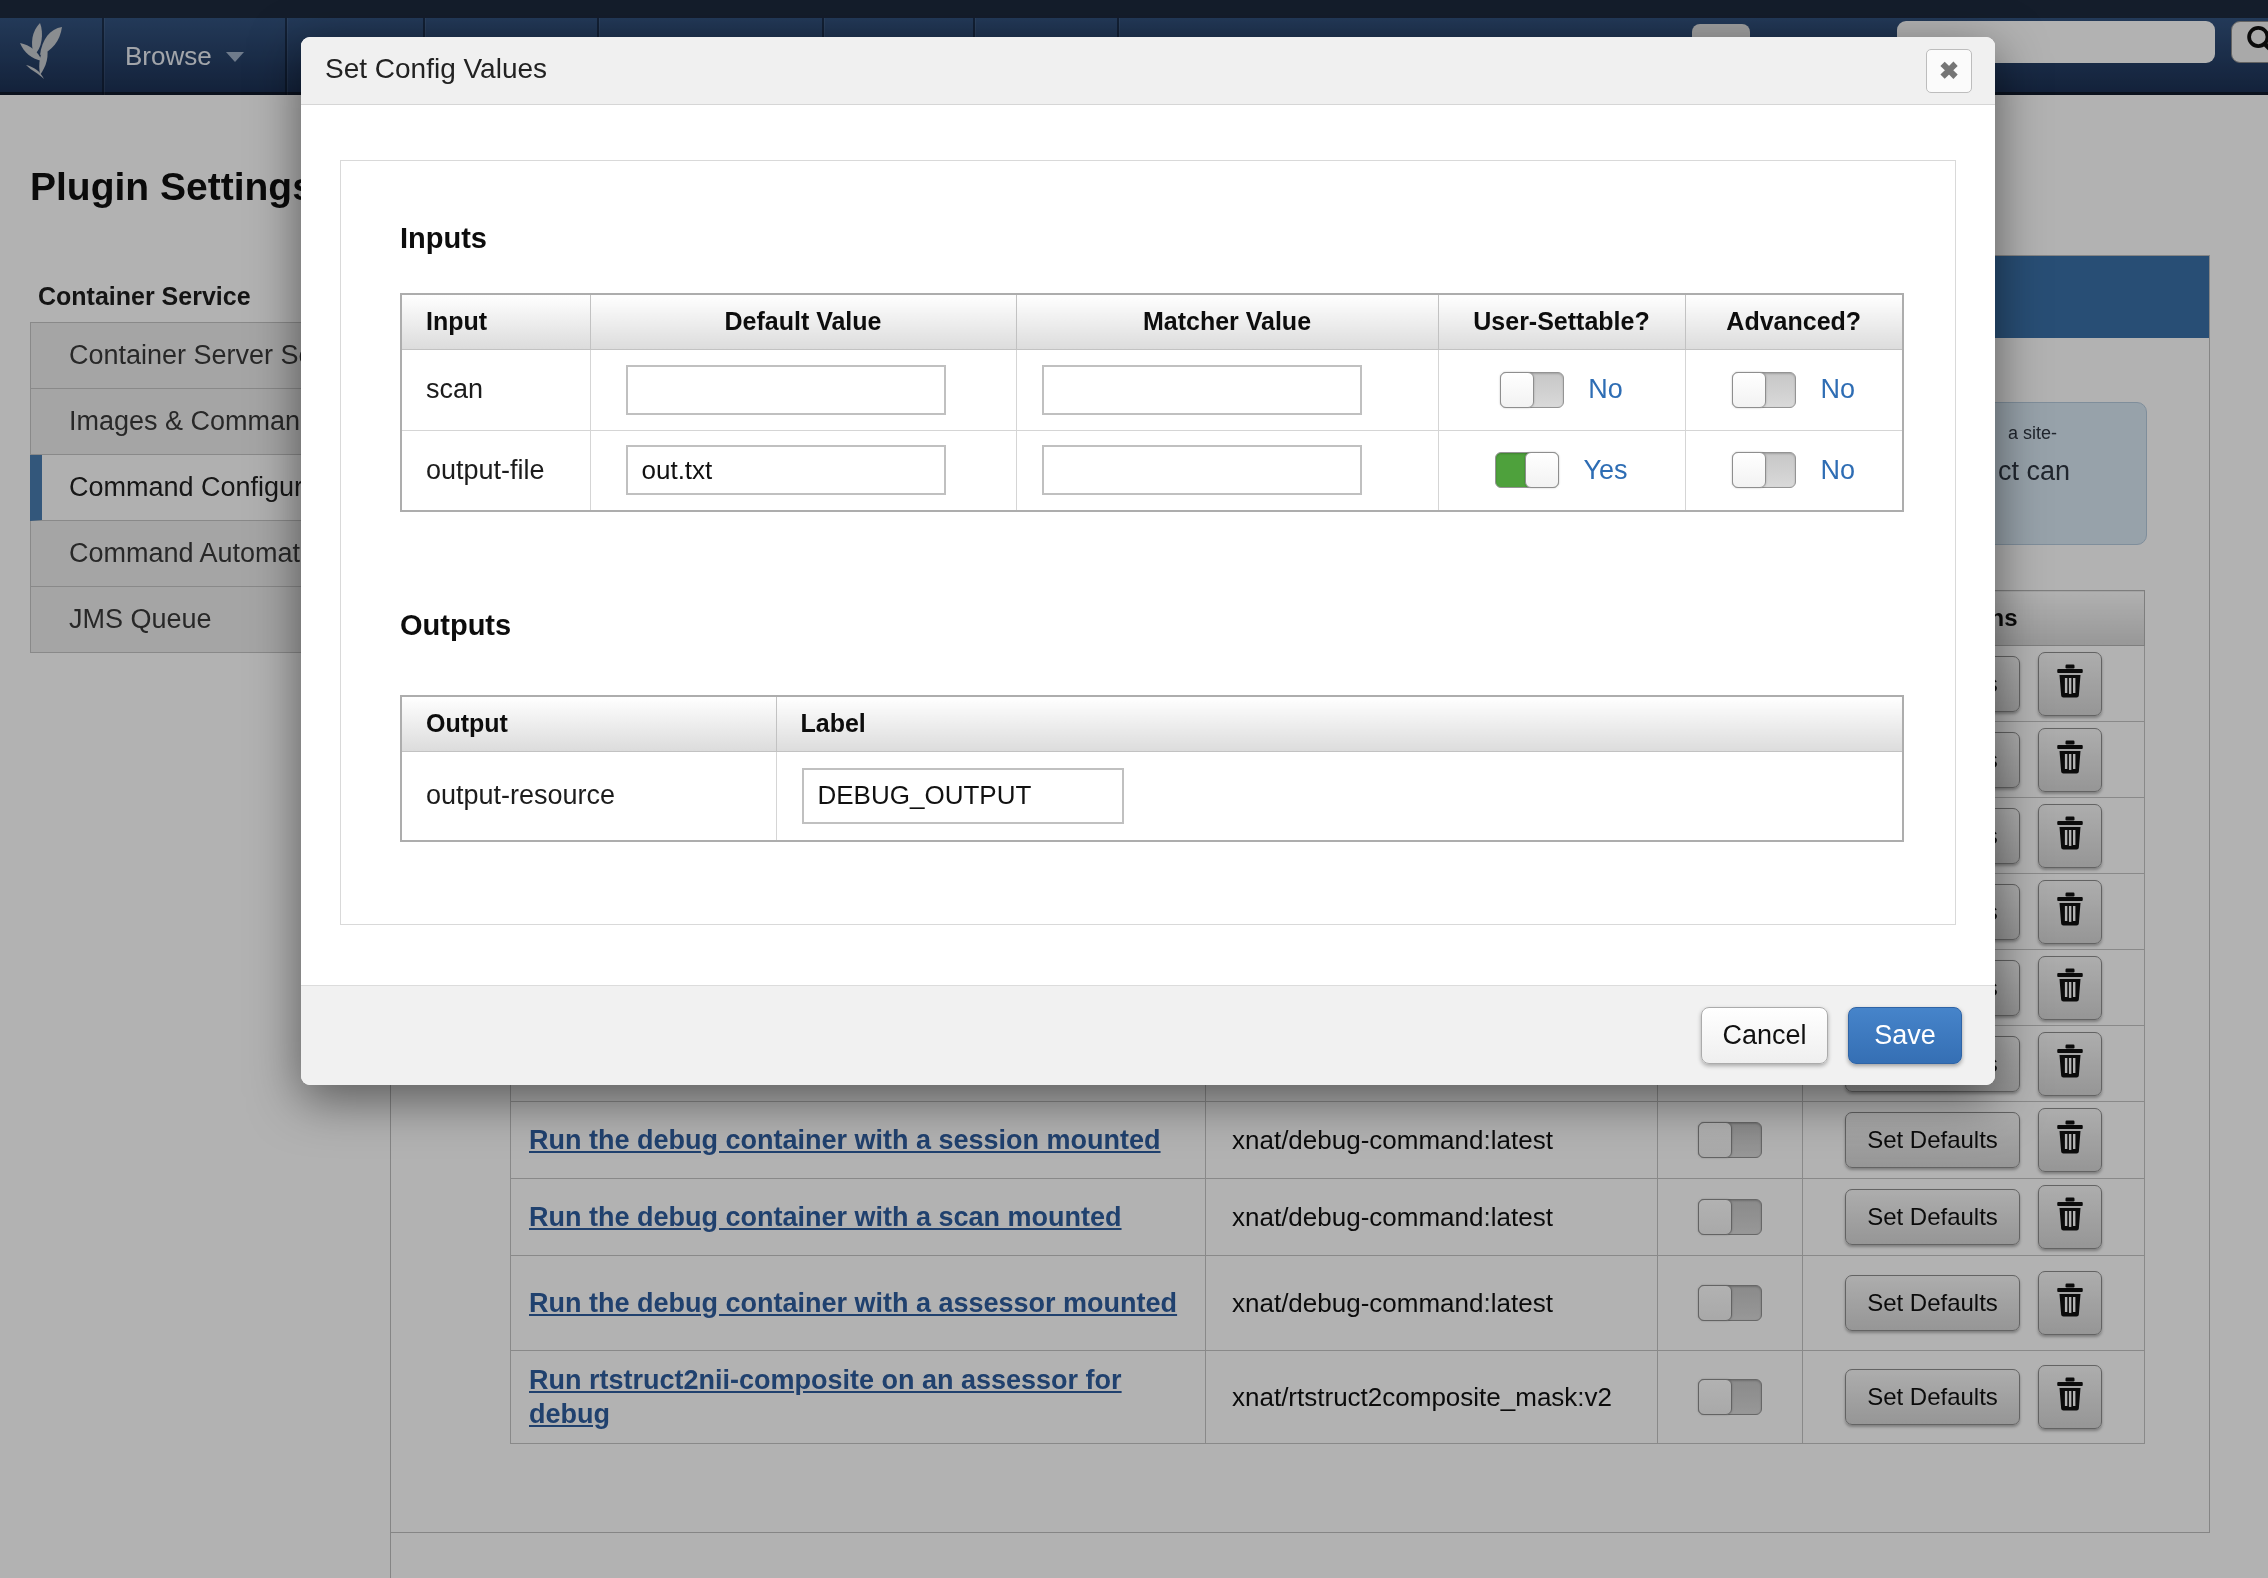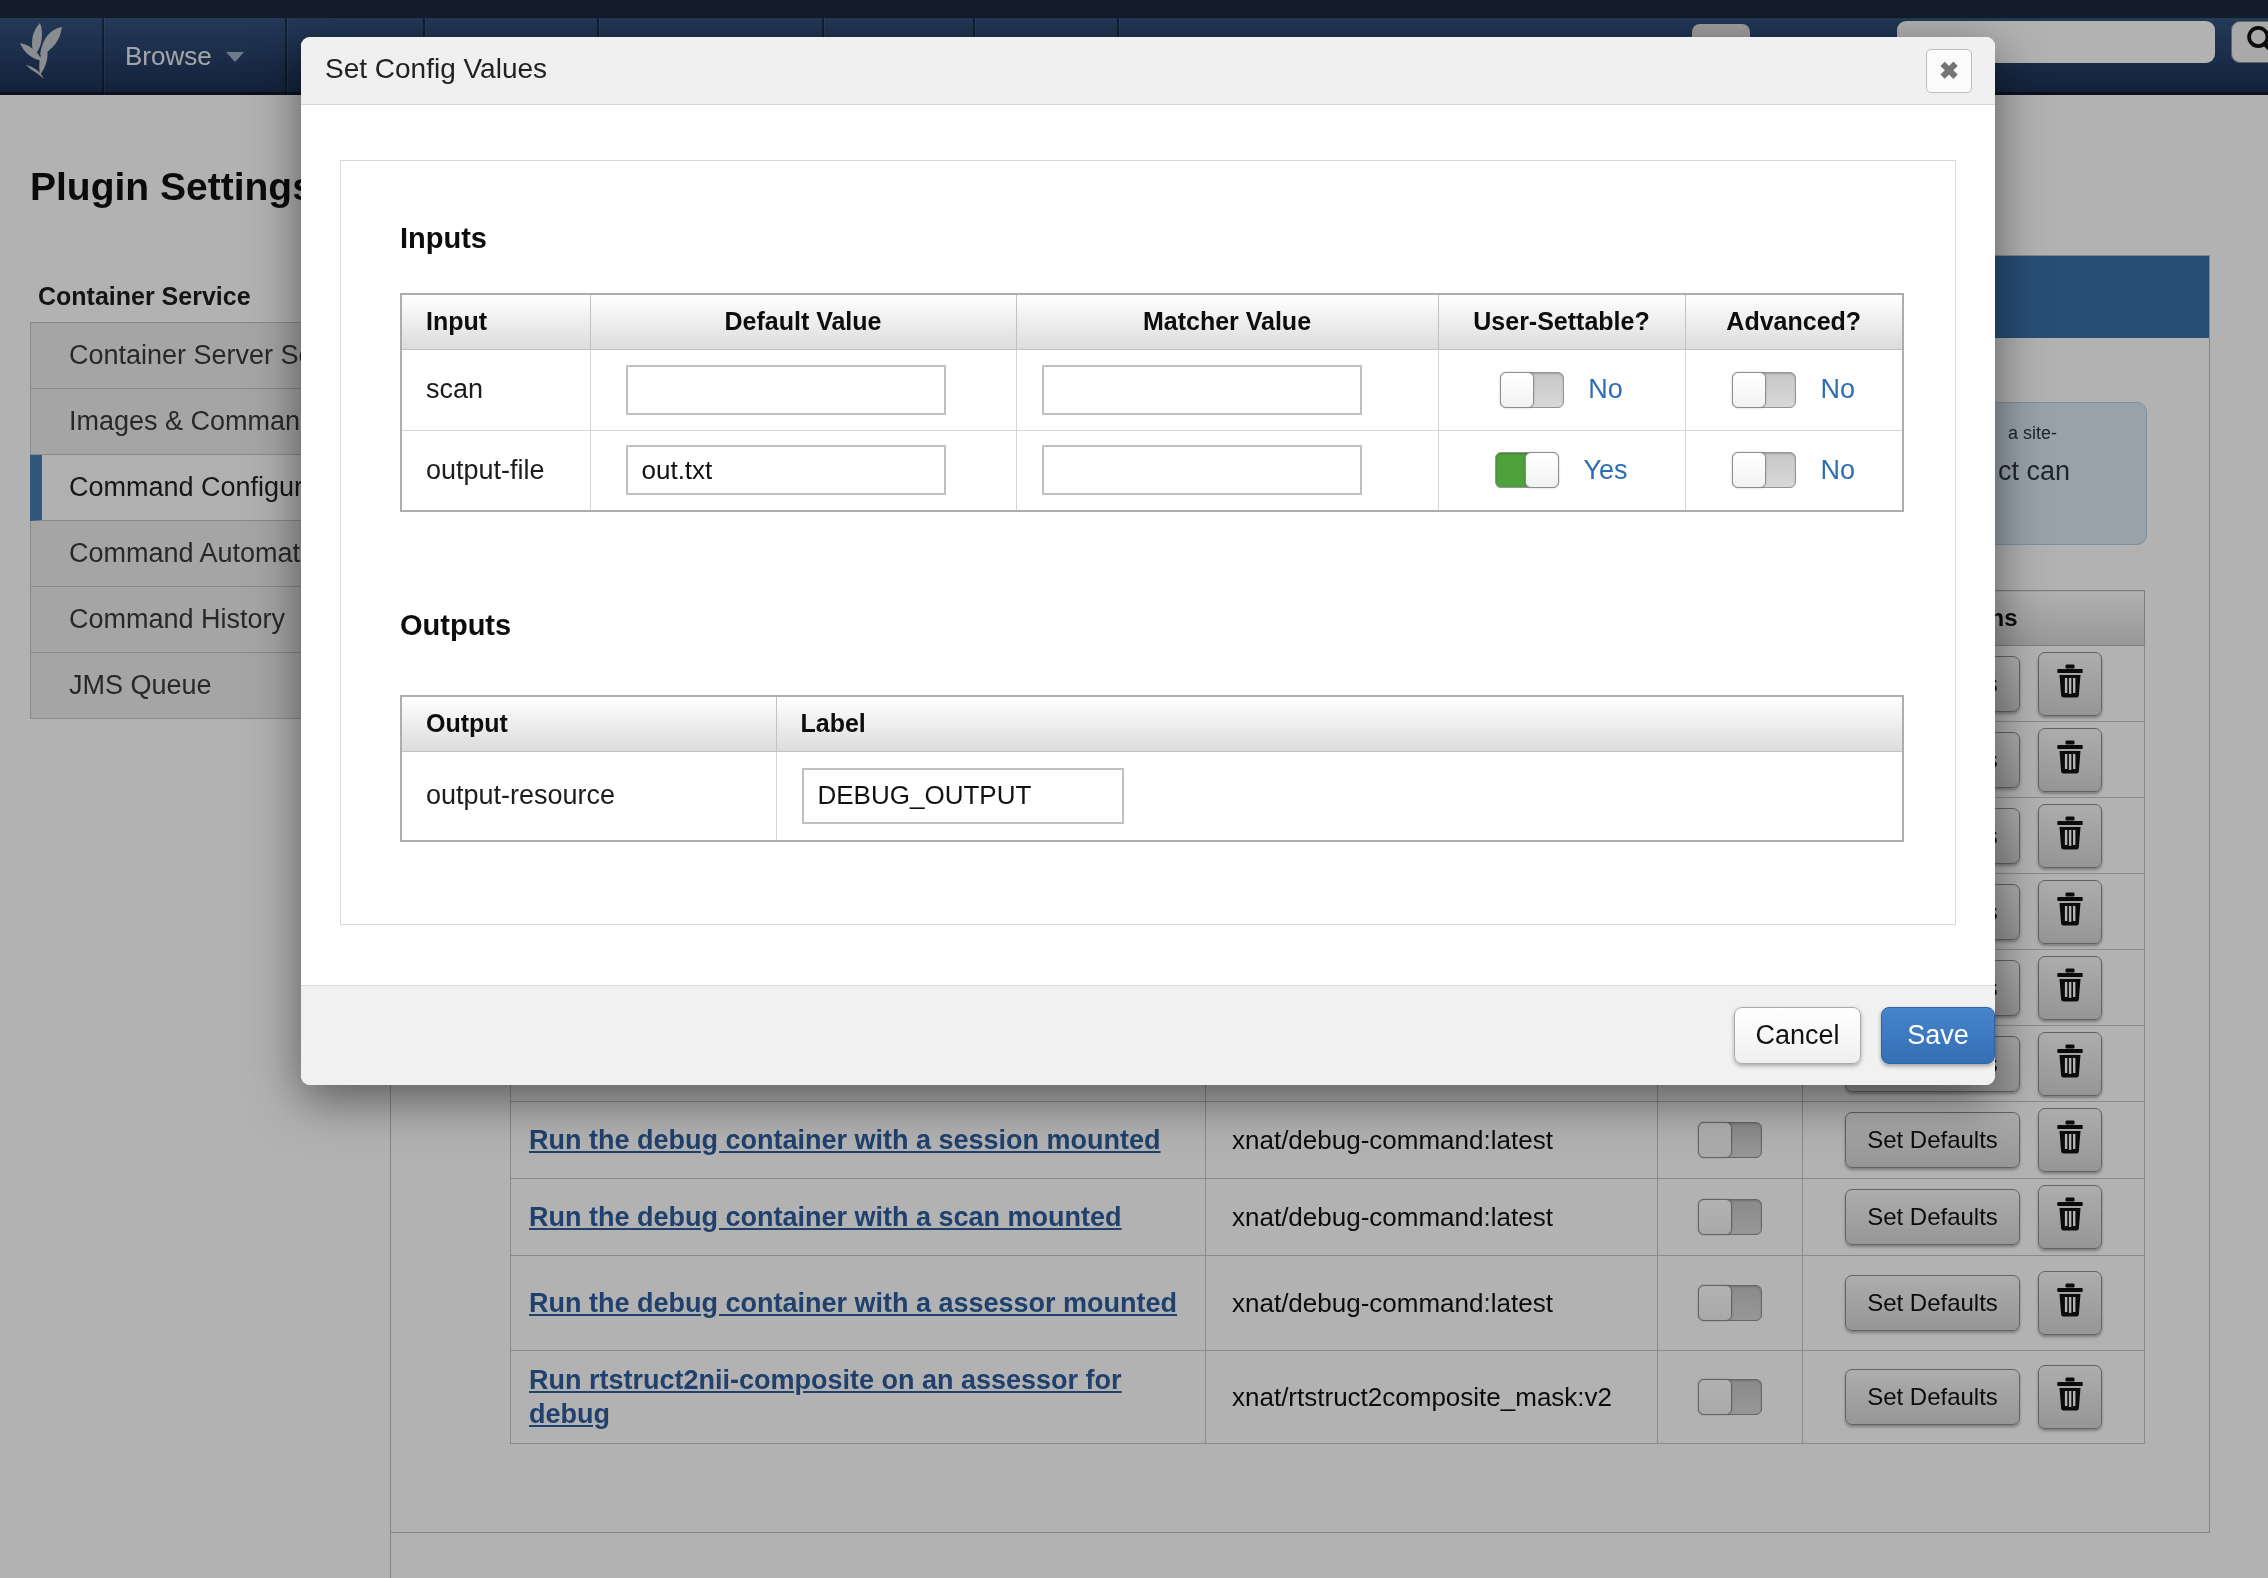--- a/index.html
+++ b/index.html
@@ -99,21 +99,21 @@
   .outputs-tbl td { height:90px; }
   .row-name { font-size:27px; color:#1c1c1c; }
   .cfg-input { width:320px; height:50px; border:2px solid #C0C0C0; font-size:26px; padding:0 14px;
                color:#111; margin-left:35px; font-family:"Liberation Sans",sans-serif; }
   .cfg-input.matcher { margin-left:25px; }
   .cfg-input.label-input { width:322px; height:56px; margin-left:25px; }
   .tog-cell { text-align:center; white-space:nowrap; }
 
   .modal-footer { position:absolute; left:0; bottom:0; width:100%; height:100px; background:#F1F1F1;
                   border-top:1px solid #DCDCDC; border-radius:0 0 9px 9px; display:flex; align-items:center;
-                  justify-content:flex-end; gap:20px; }
+                  justify-content:flex-end; gap:20px; padding-right:33px; }
   .btn-cancel { width:127px; height:57px; background:linear-gradient(#FFFFFF,#EFEFEF); border:1px solid #ABABAB;
                 border-radius:8px; font-size:27px; color:#111; box-shadow:0 2px 4px rgba(0,0,0,.3);
                 font-family:"Liberation Sans",sans-serif; cursor:pointer; }
   .btn-save { width:114px; height:57px; background:linear-gradient(#4684CA,#356FB4); border:1px solid #2F64A6;
               border-radius:8px; font-size:27px; color:#fff; box-shadow:0 2px 4px rgba(0,0,0,.35);
               font-family:"Liberation Sans",sans-serif; cursor:pointer; }
 </style>
 </head>
 <body>
 
@@ -156,21 +156,20 @@
   </div>
 
   <div class="page-title">Plugin Settings</div>
   <div class="sb-section">Container Service</div>
 
   <div class="sidebar">
     <div class="sb-item">Container Server Setup</div>
     <div class="sb-item">Images &amp; Commands</div>
     <div class="sb-item active">Command Configurations</div>
     <div class="sb-item">Command Automation</div>
-    <div class="sb-item">Command History</div>
     <div class="sb-item">JMS Queue</div>
   </div>
 
   <div class="pane"></div>
   <div class="pane-left-ext"></div>
   <div class="pane-bluebar"></div>
   <div class="infobox">
     <span class="info-frag1">a site-</span>
     <span class="info-frag2">ct can</span>
   </div>

